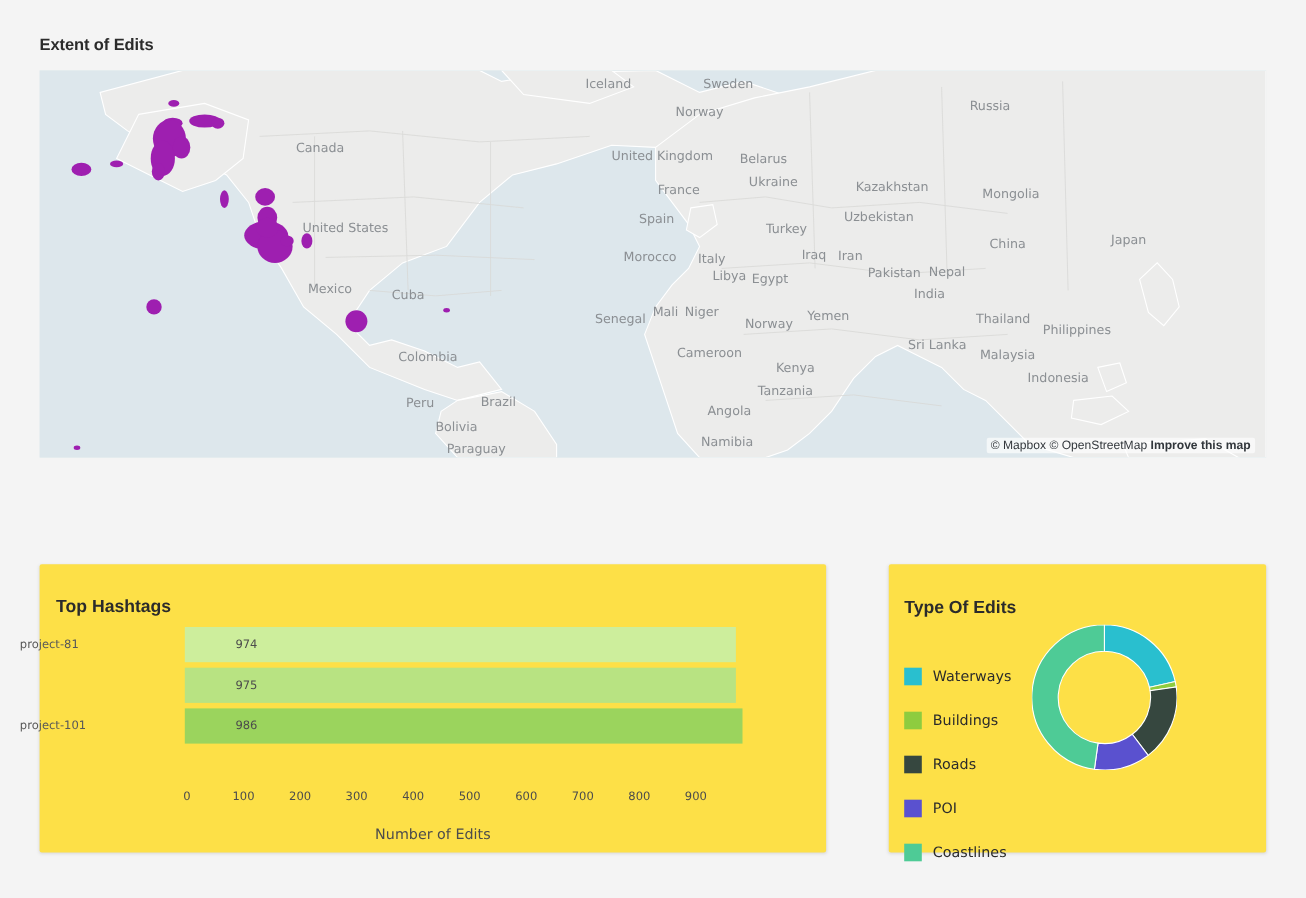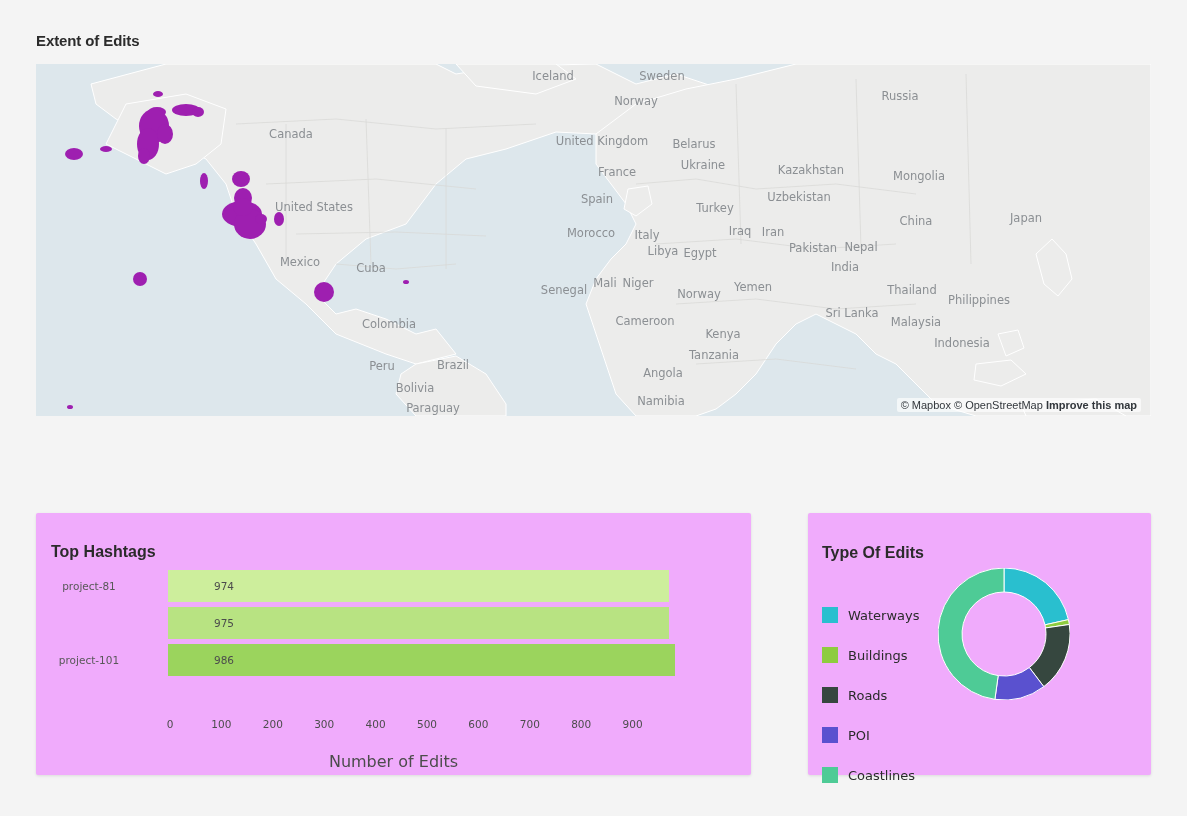--- a/index.html
+++ b/index.html
@@ -38,60 +38,60 @@
     font-size: 11px; color: #32373c;
     background: rgba(255,255,255,0.65);
     padding: 1px 4px; border-radius: 2px;
     white-space: nowrap;
   }
   .attrib b { font-weight: bold; }
 
   
   .card {
     position: absolute;
-    background: #f0abfc;
+    background: #fde047;
     border-radius: 2px;
     box-shadow: 0 1px 3px rgba(0,0,0,0.10);
   }
   #card-hashtags { left: 36px; top: 513px; width: 715px; height: 262px; }
   #card-types    { left: 808px; top: 513px; width: 343px; height: 262px; }
   .card-title {
     position: absolute; left: 15px; top: 30px;
     font-size: 16px; font-weight: bold; color: #2b2b2b;
   }
   #card-types .card-title { left: 14px; top: 31px; }
 
   
   .barchart { position: absolute; left: 0; top: 0; width: 715px; height: 262px; }
   .bar-row { position: absolute; height: 32px; }
   .bar-cat {
     position: absolute; right: 0; top: 0;
     width: 150px; height: 32px; line-height: 32px;
-    text-align: center;
+    text-align: left;
     font-family: "DejaVu Sans", sans-serif;
     font-size: 10.5px; color: #585858;
     padding-right: 8px;
   }
   .bar-rect { position: absolute; top: 0; height: 32px; left: 0; }
   .bar-val {
     position: absolute; top: 0; height: 32px; line-height: 32px;
     left: 46px; font-family: "DejaVu Sans", sans-serif;
     font-size: 10.5px; color: #4c4c4c;
   }
   .tick {
     position: absolute; top: 718px;
     font-family: "DejaVu Sans", sans-serif;
     font-size: 10.5px; color: #4c4c4c;
     transform: translateX(-50%);
   }
   .axis-title {
     position: absolute; top: 752px; left: 0; width: 715px;
     text-align: center;
     font-family: "DejaVu Sans", sans-serif;
-    font-size: 16px; color: #4c4c4c;
+    font-size: 13px; color: #4c4c4c;
   }
 
   
   .legend { position: absolute; left: 822px; top: 605px; }
   .legend-row { display: flex; align-items: center; height: 20px; margin-bottom: 20px; }
   .legend-sw { width: 16px; height: 16px; margin-right: 10px; flex: 0 0 auto; }
   .legend-lb {
     font-family: "DejaVu Sans", sans-serif;
     font-size: 13px; color: #2b2b2b; white-space: nowrap;
   }

